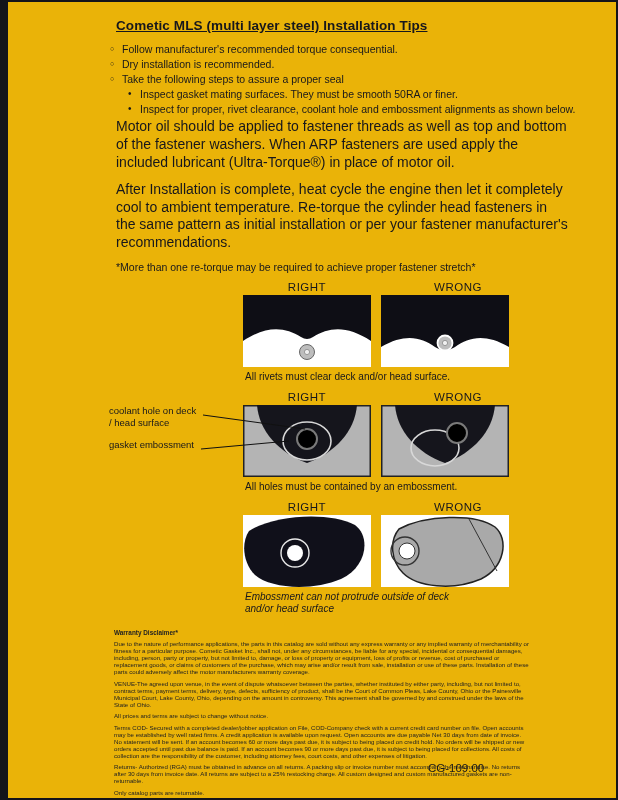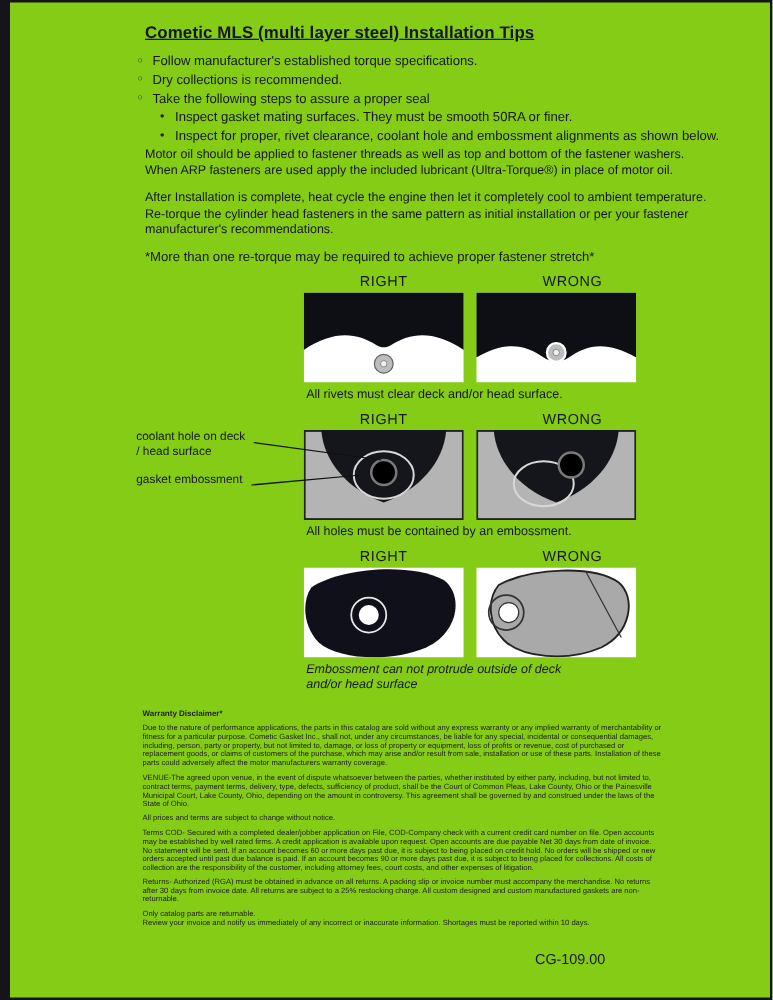--- a/index.html
+++ b/index.html
@@ -1,32 +1,32 @@
 <!DOCTYPE html>
 <html><head>
 <meta charset="utf-8">
 <style>
   html,body { margin:0; padding:0; background:#e8e8e8; }
   .page {
-    width:618px; height:800px; position:relative; background:#84cc16;
+    width:618px; height:800px; position:relative; background:#eab308;
     box-sizing:border-box; border:2px solid #14141a; border-left:8px solid #14141a;
     overflow:hidden; font-family:"Liberation Sans", sans-serif; color:#17171c;
   }
   .content { padding:16px 40px 0 100px; }
 
   .title { font-size:13.5px; font-weight:bold; text-decoration:underline; margin:0 0 10px 8px; letter-spacing:0.1px; }
 
   ul.tips { list-style:none; margin:0 0 0 2px; padding:0; font-size:10.5px; }
   ul.tips li { margin:2.5px 0; padding-left:12px; position:relative; line-height:1.2; }
   ul.tips li::before { content:"○"; position:absolute; left:0; top:1.5px; font-size:7px; }
   ul.tips li.sub { margin-left:18px; }
   ul.tips li.sub::before { content:"•"; font-size:10px; top:0; }
 
   .heading { font-size:11px; font-weight:bold; margin:14px 0 8px 8px; }
-  .para { font-size:10px; line-height:1.27; width:452px; margin:0 0 9px 8px; }
+  .para { font-size:14px; line-height:1.27; width:452px; margin:0 0 9px 8px; }
   .note { font-size:10.5px; margin:2px 0 8px 8px; }
 
   .diagrams { margin:6px 0 0 135px; }
   .diag-row { position:relative; margin-bottom:4px; }
   .diag-labels { display:flex; gap:23px; }
   .diag-labels .lbl { width:128px; text-align:center; font-size:11.5px; letter-spacing:0.5px; }
   .figs { display:flex; gap:10px; margin-top:2px; }
   .fig { width:128px; height:72px; display:block; }
   .caption { font-size:10px; margin:4px 0 8px 2px; line-height:1.2; }
   .caption.wrap { width:235px;font-style:italic; }
@@ -45,22 +45,22 @@
 </style>
 </head>
 <body>
 
 <div class="page">
   <div class="content">
 
     <h1 class="title">Cometic MLS (multi layer steel) Installation Tips</h1>
 
     <ul class="tips">
-      <li>Follow manufacturer's established torque specifications.</li>
-      <li>Dry collections is recommended.</li>
+      <li>Follow manufacturer's recommended torque consequential.</li>
+      <li>Dry installation is recommended.</li>
       <li>Take the following steps to assure a proper seal</li>
       <li class="sub">Inspect gasket mating surfaces.  They must be smooth 50RA or finer.</li>
       <li class="sub">Inspect for proper, rivet clearance, coolant hole and embossment alignments as shown below.</li>
     </ul>
 
     <p class="para">Motor oil should be applied to fastener threads as well as top and bottom of the fastener washers. When ARP fasteners are used apply the included lubricant (Ultra-Torque®) in place of motor oil.</p>
     <p class="para">After Installation is complete, heat cycle the engine then let it completely cool to ambient temperature. Re-torque the cylinder head fasteners in the same pattern as initial installation or per your fastener manufacturer's recommendations.</p>
     <p class="note">*More than one re-torque may be required to achieve proper fastener stretch*</p>
 
     <div class="diagrams">

